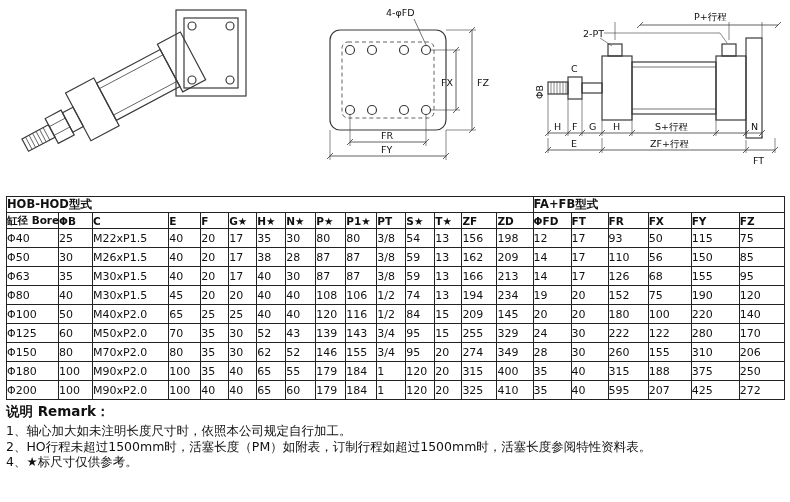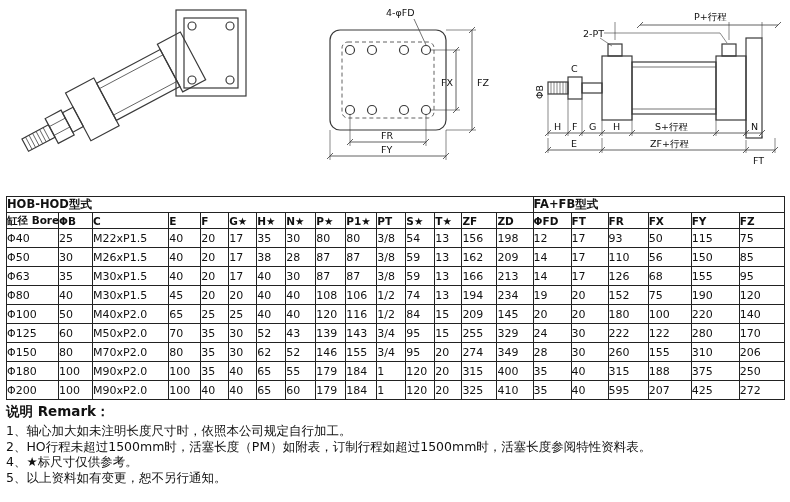--- a/index.html
+++ b/index.html
@@ -378,15 +378,14 @@
       </tr>
     </tbody>
 </table>
 
 <div class="remarks">
   <div class="remarks-title">说明 Remark：</div>
   <div id="remarks-list">
       <div class="remark-item">1、轴心加大如未注明长度尺寸时，依照本公司规定自行加工。</div>
       <div class="remark-item">2、HO行程未超过1500mm时，活塞长度（PM）如附表，订制行程如超过1500mm时，活塞长度参阅特性资料表。</div>
       <div class="remark-item">4、★标尺寸仅供参考。</div>
-      <div class="remark-item">5、以上资料如有变更，恕不另行通知。</div>
     </div>
 </div>
 
 </body></html>

